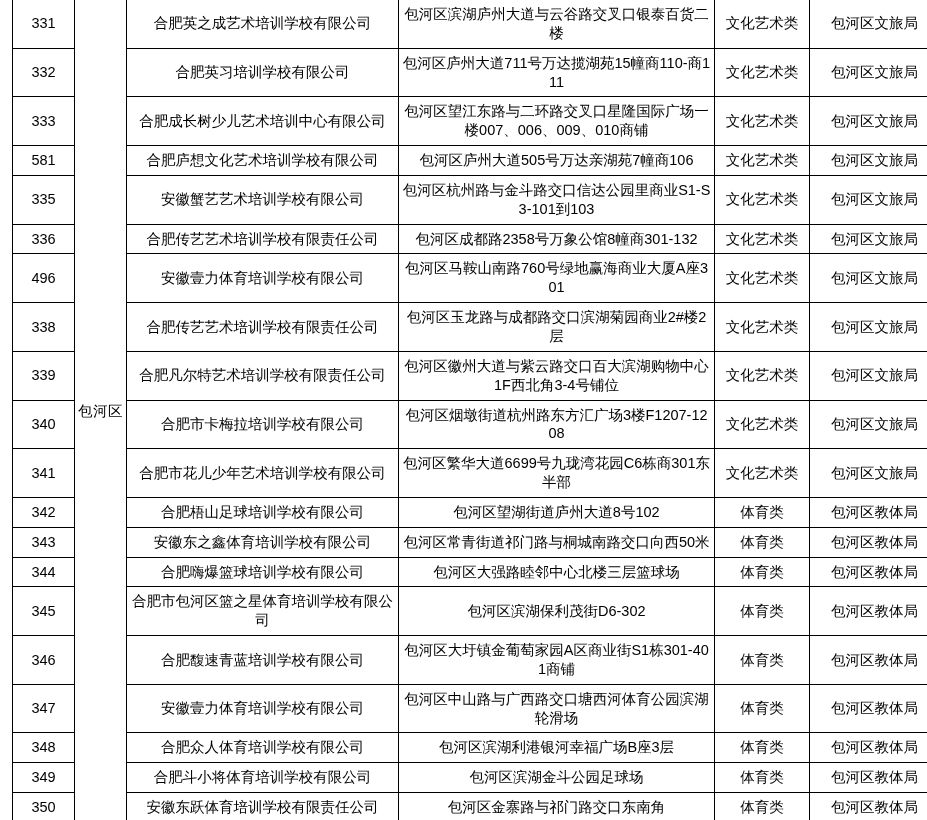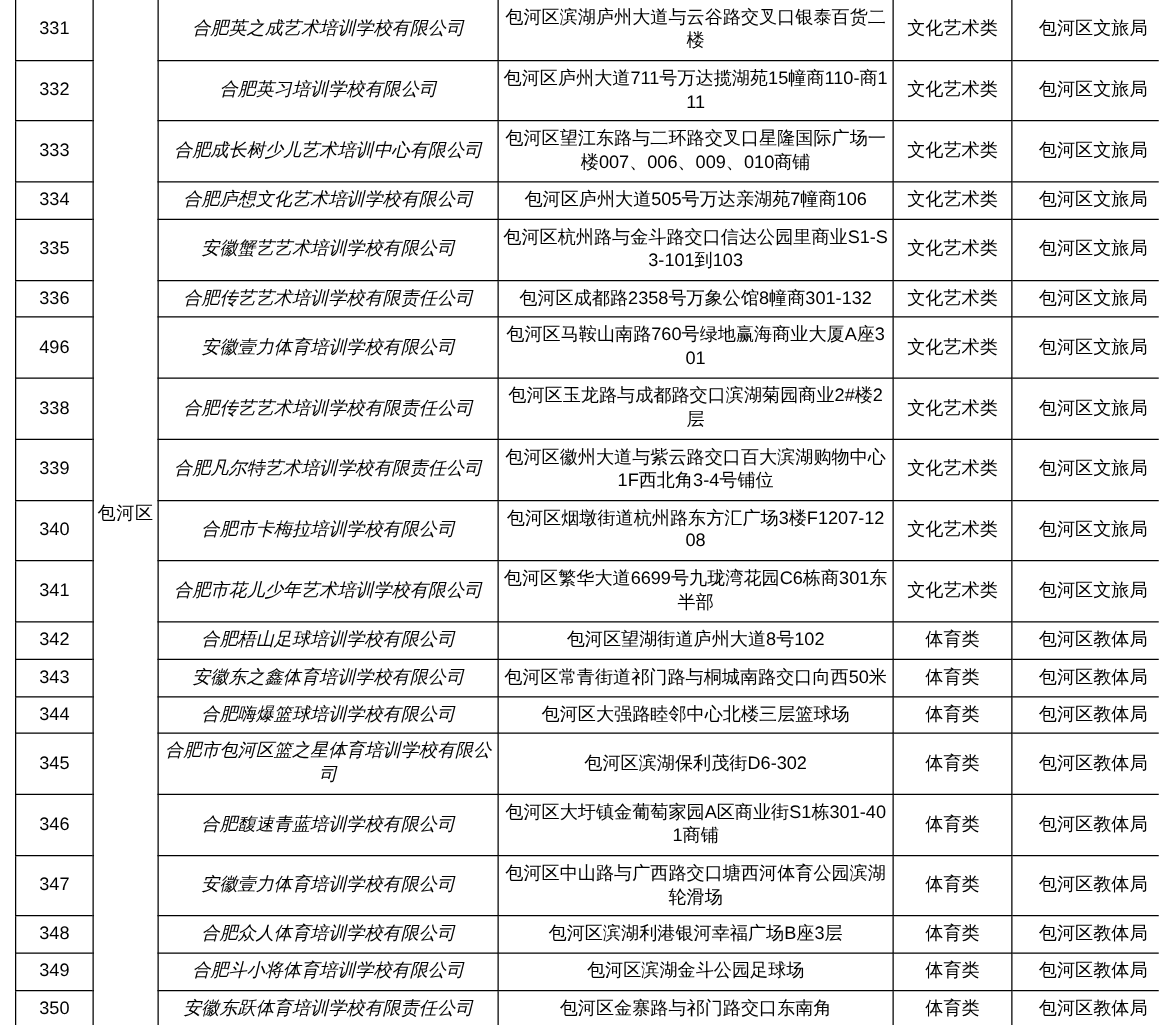--- a/index.html
+++ b/index.html
@@ -36,21 +36,21 @@
   }
   col.c-idx    { width: 62px; }
   col.c-dist   { width: 52px; }
   col.c-name   { width: 272px; }
   col.c-addr   { width: 316px; }
   col.c-cat    { width: 95px; }
   col.c-auth   { width: 130px; }
 
   td.idx  { font-size: 14.5px; }
   td.dist { font-size: 14.5px; letter-spacing: 0.5px; }
-  td.name { font-size: 14.5px; font-style: italic; }
+  td.name { font-size: 14.5px; }
   td.addr { font-size: 14.5px; }
   td.cat  { font-size: 14.5px; margin-top: 27px; }
   td.auth { font-size: 14.5px; }
 
   
   tr.first-row td { border-top: none; }
 </style>
 </head>
 <body>
 
@@ -81,21 +81,21 @@
         <td class="auth">包河区文旅局</td>
       </tr>
       <tr>
         <td class="idx">333</td>
         <td class="name">合肥成长树少儿艺术培训中心有限公司</td>
         <td class="addr">包河区望江东路与二环路交叉口星隆国际广场一楼007、006、009、010商铺</td>
         <td class="cat">文化艺术类</td>
         <td class="auth">包河区文旅局</td>
       </tr>
       <tr>
-        <td class="idx">334</td>
+        <td class="idx">581</td>
         <td class="name">合肥庐想文化艺术培训学校有限公司</td>
         <td class="addr">包河区庐州大道505号万达亲湖苑7幢商106</td>
         <td class="cat">文化艺术类</td>
         <td class="auth">包河区文旅局</td>
       </tr>
       <tr>
         <td class="idx">335</td>
         <td class="name">安徽蟹艺艺术培训学校有限公司</td>
         <td class="addr">包河区杭州路与金斗路交口信达公园里商业S1-S3-101到103</td>
         <td class="cat">文化艺术类</td>

